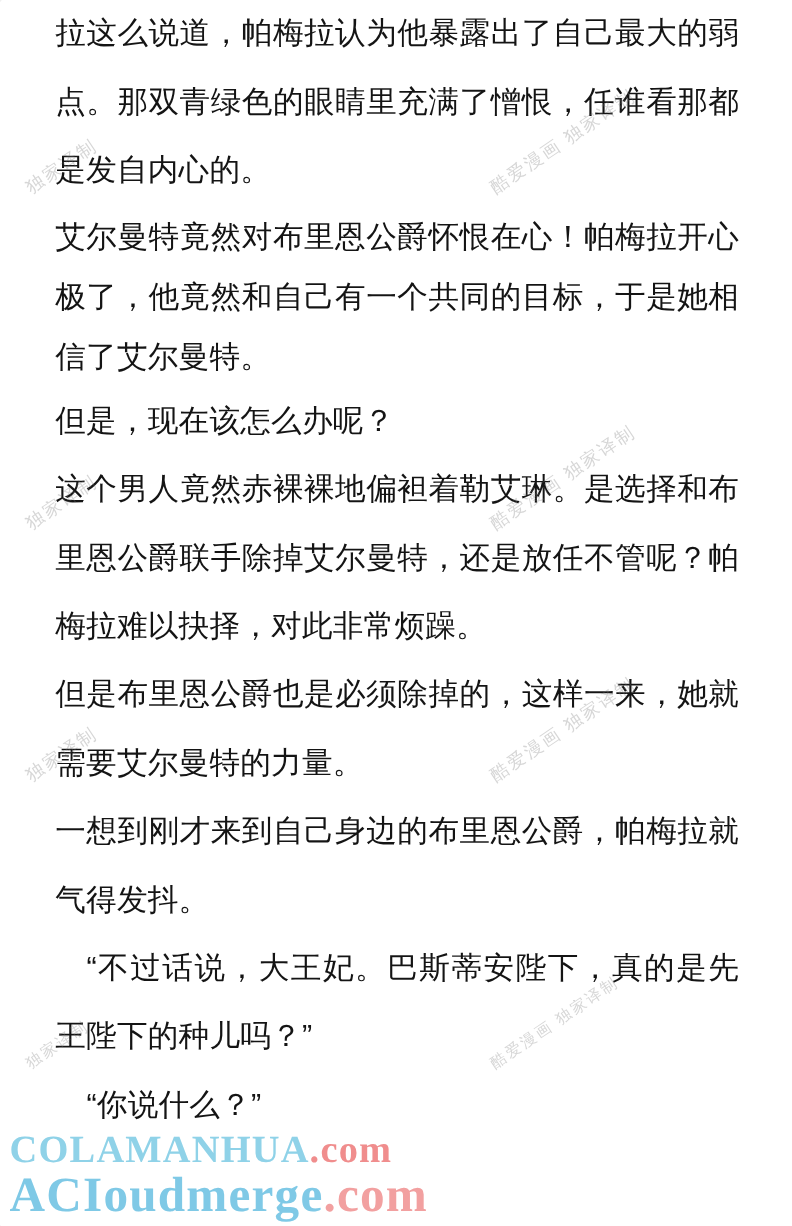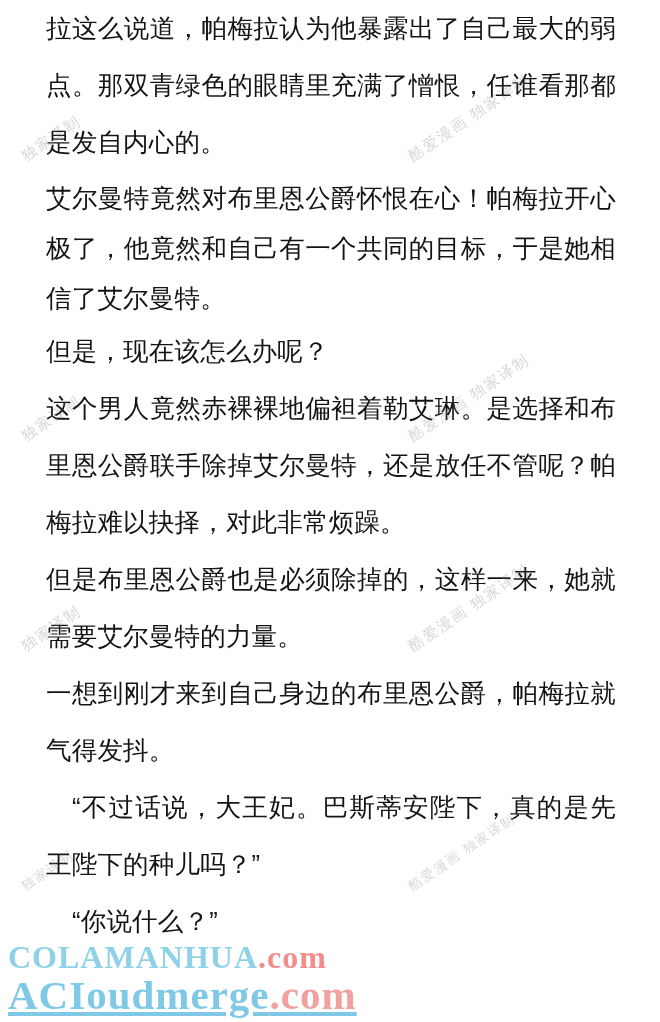--- a/index.html
+++ b/index.html
@@ -89,21 +89,20 @@
     font-size: 32px;
     color: #8fd2e8;
     text-shadow: 1px 1px 0 rgba(255,255,255,0.85);
   }
   .logo-cola .dotcom { color: #f08d8d; }
   .logo-aci {
     font-size: 41px;
     color: #7fc9e6;
     margin-top: 2px;
     text-shadow: 1px 1px 0 rgba(255,255,255,0.85);
-    text-decoration: underline;
   }
   .logo-aci .dotcom { color: #f2a0a0; }
 </style>
 </head>
 <body>
 
 <div class="page-texture"></div>
 
 <div class="text-body">
   <p class="para">拉这么说道，帕梅拉认为他暴露出了自己最大的弱点。那双青绿色的眼睛里充满了憎恨，任谁看那都是发自内心的。</p>

